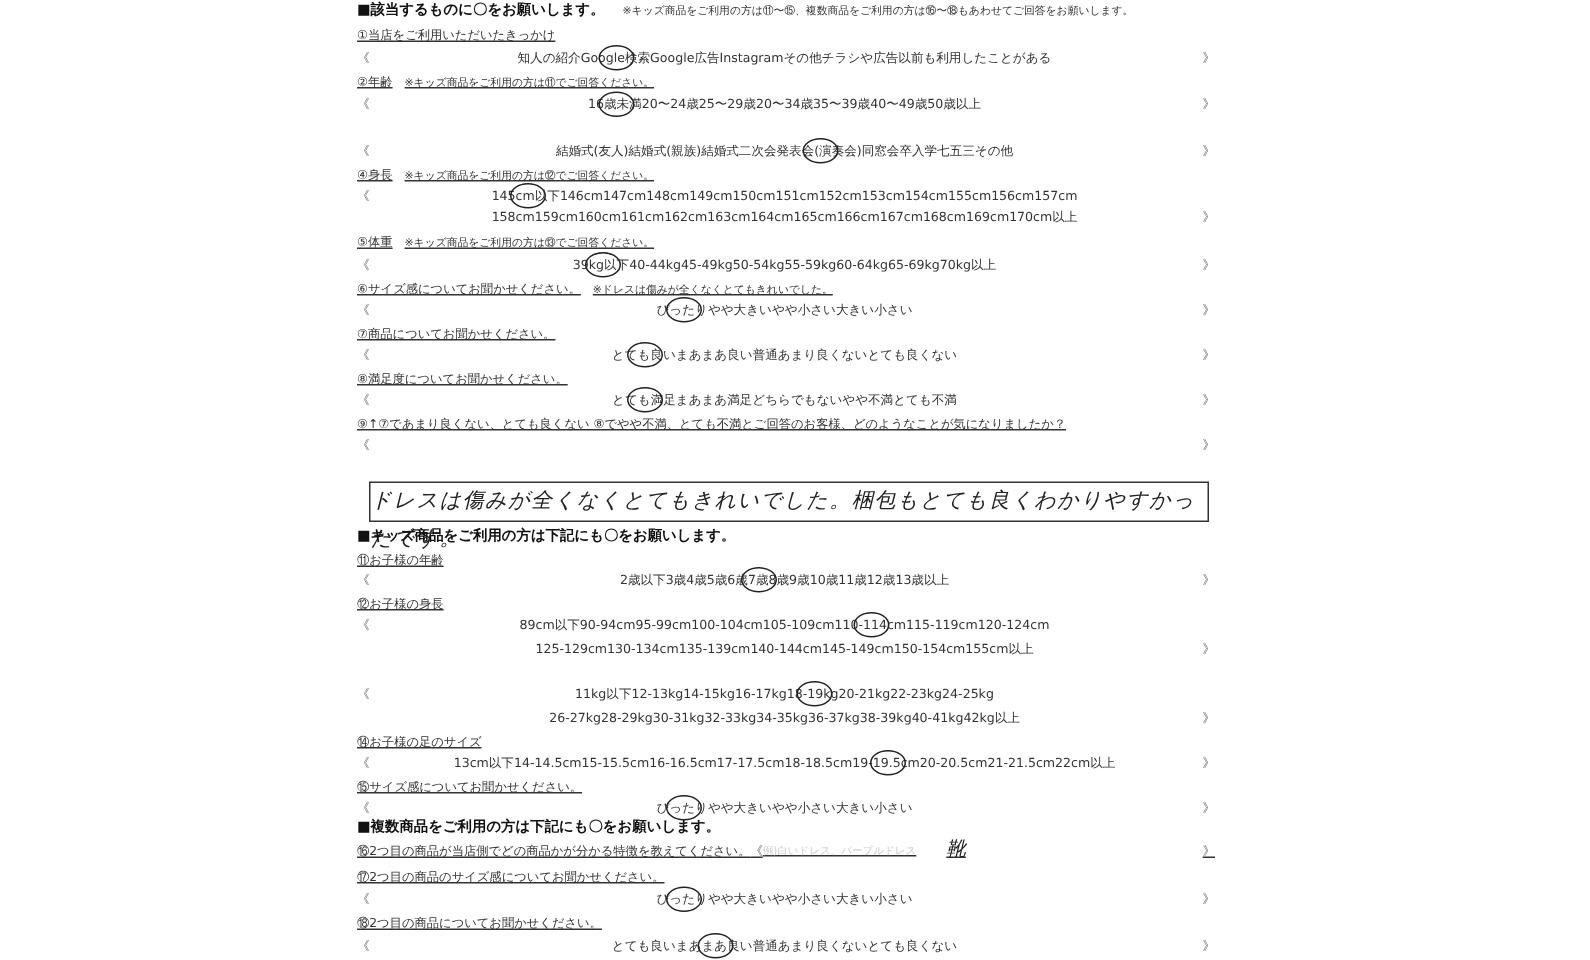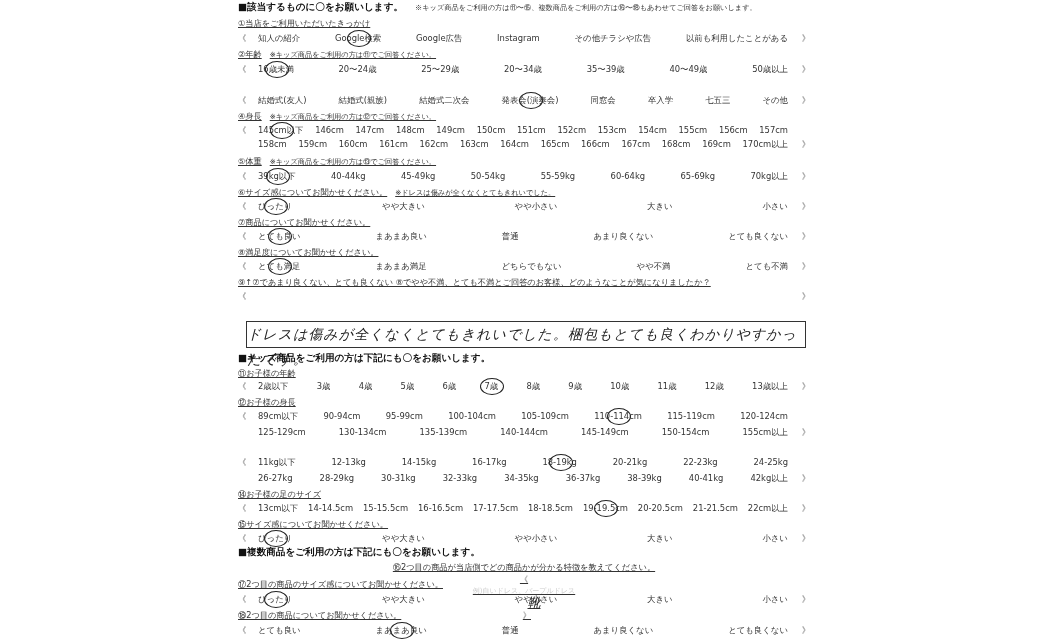--- a/index.html
+++ b/index.html
@@ -1,26 +1,26 @@
 <!DOCTYPE html>
 <html><head>
 <meta charset="utf-8">
 <style>
   html,body{margin:0;padding:0;background:#fff;}
   body{width:1060px;height:640px;overflow:hidden;position:relative;font-family:"DejaVu Sans",sans-serif;color:#222;}
   .sheet{position:absolute;left:238px;top:0;width:572px;height:640px;}
   .row{position:absolute;left:0;width:572px;font-size:8.6px;line-height:12px;white-space:nowrap;}
   .hdr{font-weight:bold;font-size:9.6px;color:#111;}
-  .hdr .note{font-weight:normal;font-size:7.2px;margin-left:12px;color:#333;font-family:Liberation Mono, monospace;}
+  .hdr .note{font-weight:normal;font-size:7.2px;margin-left:12px;color:#333;}
   .q{font-size:8.2px;color:#333;text-decoration:underline;}
   .q .note{font-size:7.2px;margin-left:8px;}
   .opts{display:flex;align-items:center;font-size:8.4px;color:#333;}
   .br{width:14px;flex:0 0 auto;color:#555;}
   .br.r{text-align:right;}
-  .items{flex:1;display:flex;justify-content:space-between;padding:0 8px 0 6px;}
+  .items{flex:1;display:flex;justify-content:center;padding:0 8px 0 6px;}
   .opt{position:relative;}
   .opt.sel::after{content:"";position:absolute;left:50%;top:50%;width:22px;height:15px;margin-left:-11px;margin-top:-8px;border:1.3px solid #222;border-radius:50%;}
   .fb{position:absolute;left:8px;top:321px;width:560px;height:27px;border:1.3px solid #333;box-sizing:border-box;font-family:"DejaVu Serif",serif;font-size:14px;line-height:25px;padding-left:0;letter-spacing:1px;color:#222;font-style:italic;}
   .hw{font-family:"DejaVu Serif",serif;font-style:italic;font-size:13px;color:#222;}
   .faint{color:#ccc;font-size:7px;}
 </style>
 </head>
 <body>
 
 <div class="sheet">
@@ -284,21 +284,21 @@
         <span class="opt">やや大きい</span>
         <span class="opt">やや小さい</span>
         <span class="opt">大きい</span>
         <span class="opt">小さい</span>
       </span>
       <span class="br r">》</span>
     </div>
 
   <div class="row hdr" style="top:546px"><span>■複数商品をご利用の方は下記にも〇をお願いします。</span></div>
 
-  <div class="row q" style="top:561px;display:flex;align-items:center;flex-direction:column;">
+  <div class="row q" style="top:561px;display:flex;align-items:center;">
     <span>⑯2つ目の商品が当店側でどの商品かが分かる特徴を教えてください。</span>
     <span class="br" style="width:auto">《</span>
     <span class="faint">例)白いドレス、パープルドレス</span>
     <span class="hw" style="margin-left:20px">靴</span>
     <span style="flex:1"></span>
     <span class="br r">》</span>
   </div>
 
   <div class="row q" style="top:578px"><span>⑰2つ目の商品のサイズ感についてお聞かせください。</span></div>
   <div class="row opts" style="top:593px">

